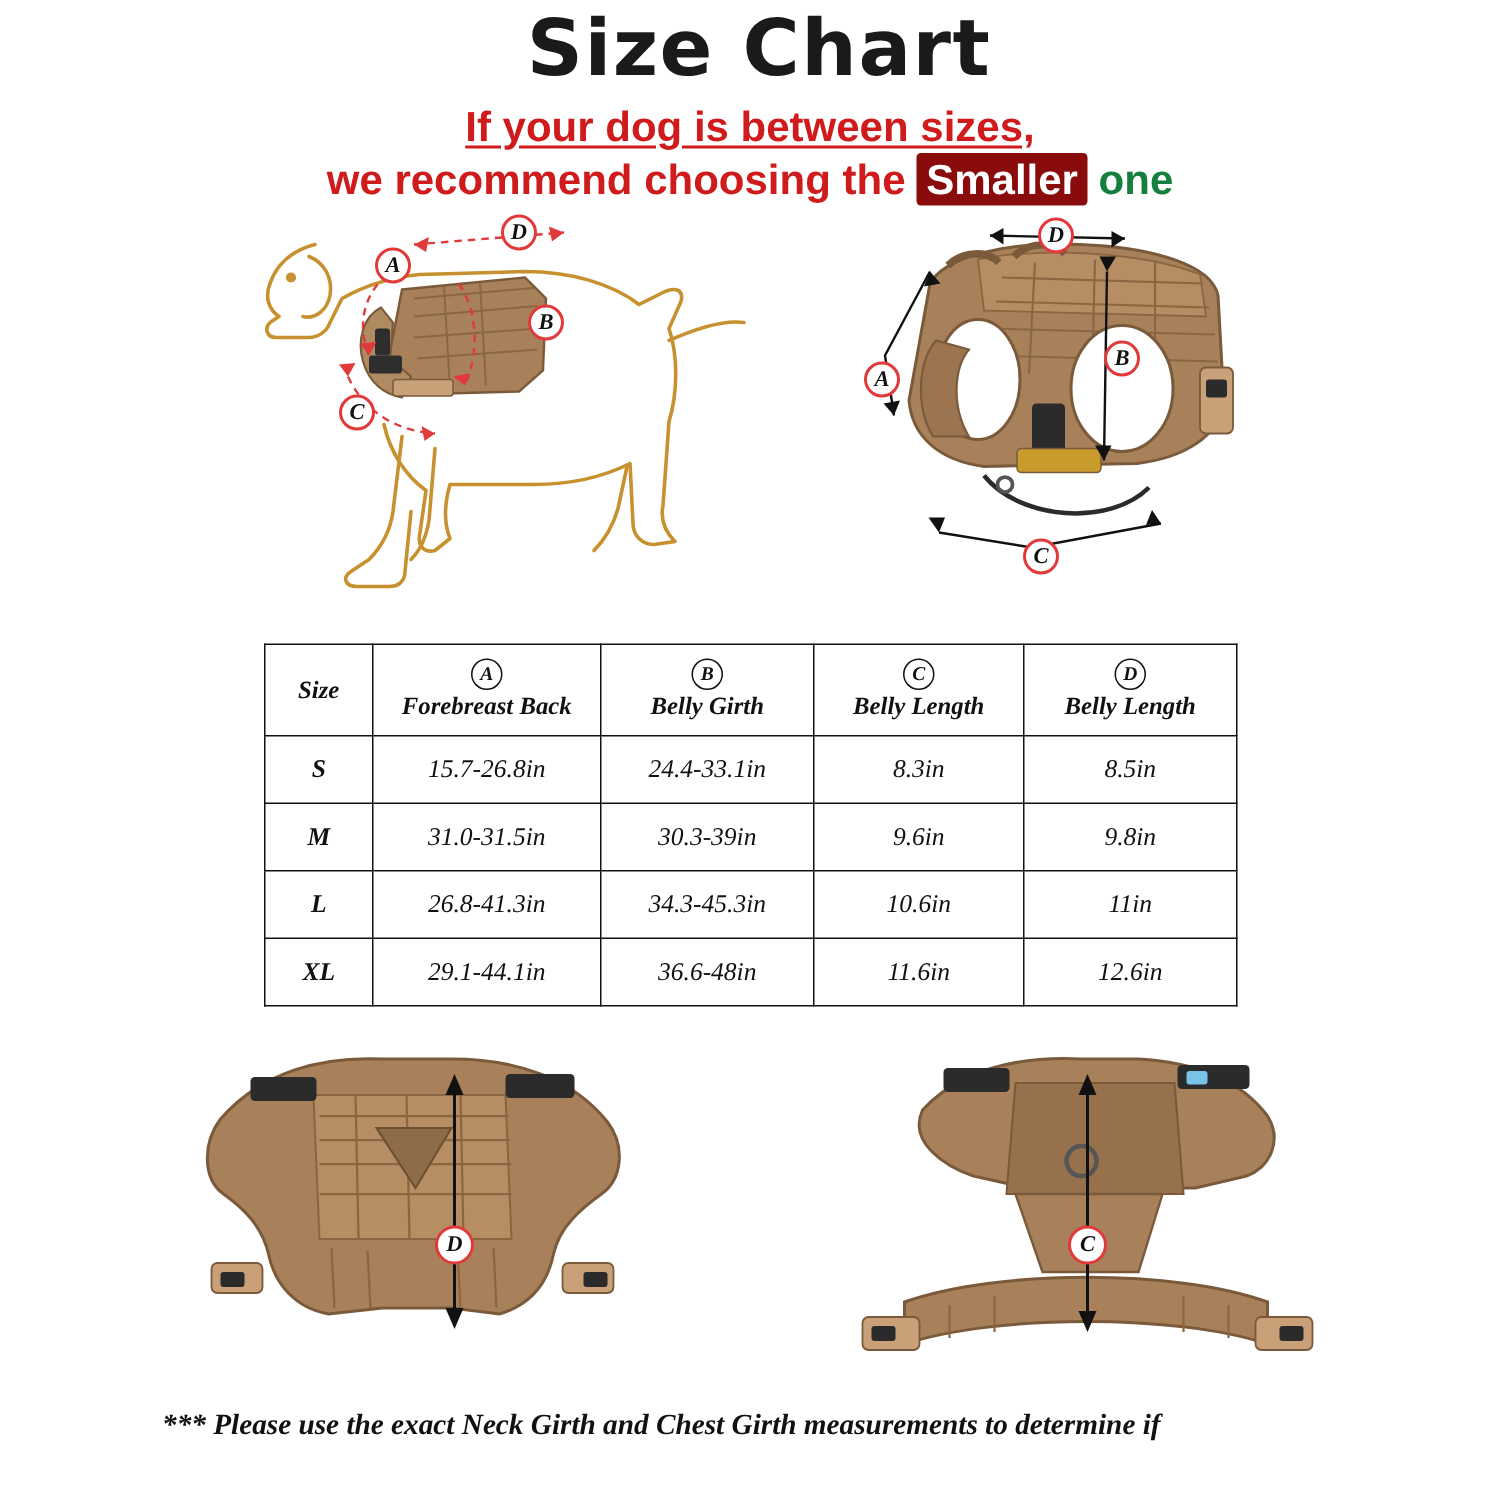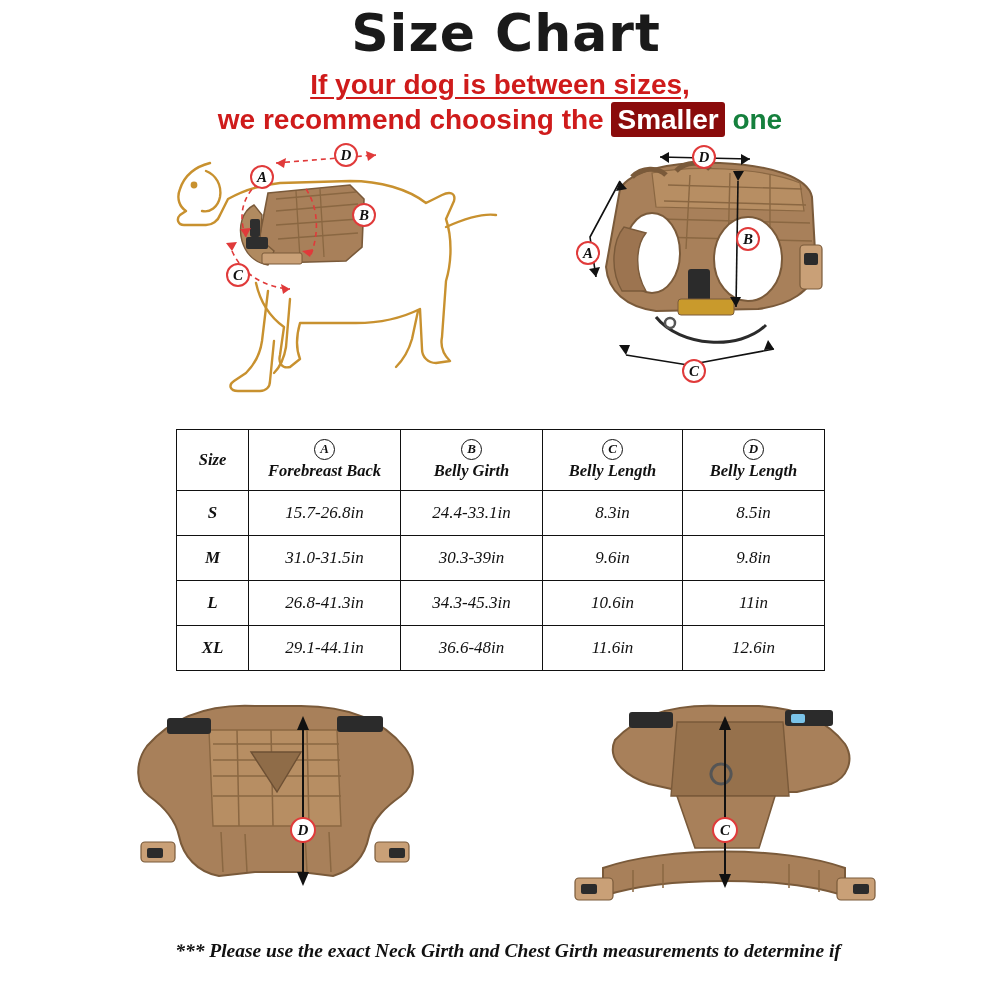--- a/index.html
+++ b/index.html
@@ -162,21 +162,20 @@
     position: absolute;
     left: 108px;
     top: 938px;
     width: 800px;
     font-family: "Liberation Serif", serif;
     font-style: italic;
     font-weight: bold;
     font-size: 19.5px;
     line-height: 1.35;
     color: #111;
-    text-align: center;
   }
 </style>
 </head>
 <body>
 
 <div class="title">Size Chart</div>
 
 <div class="subtitle-wrap">
   <div class="subtitle-line l1">If your dog is between sizes,</div>
   <div class="subtitle-line">

